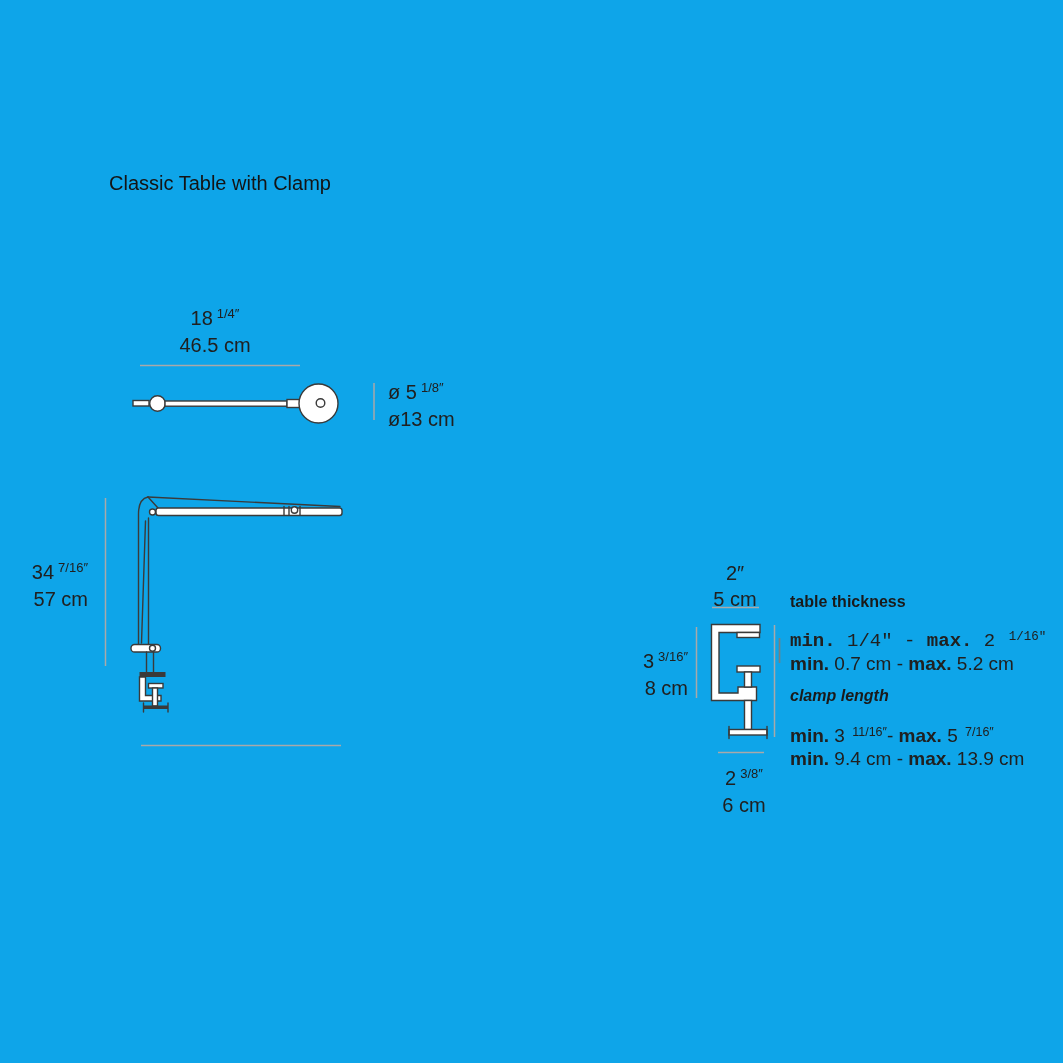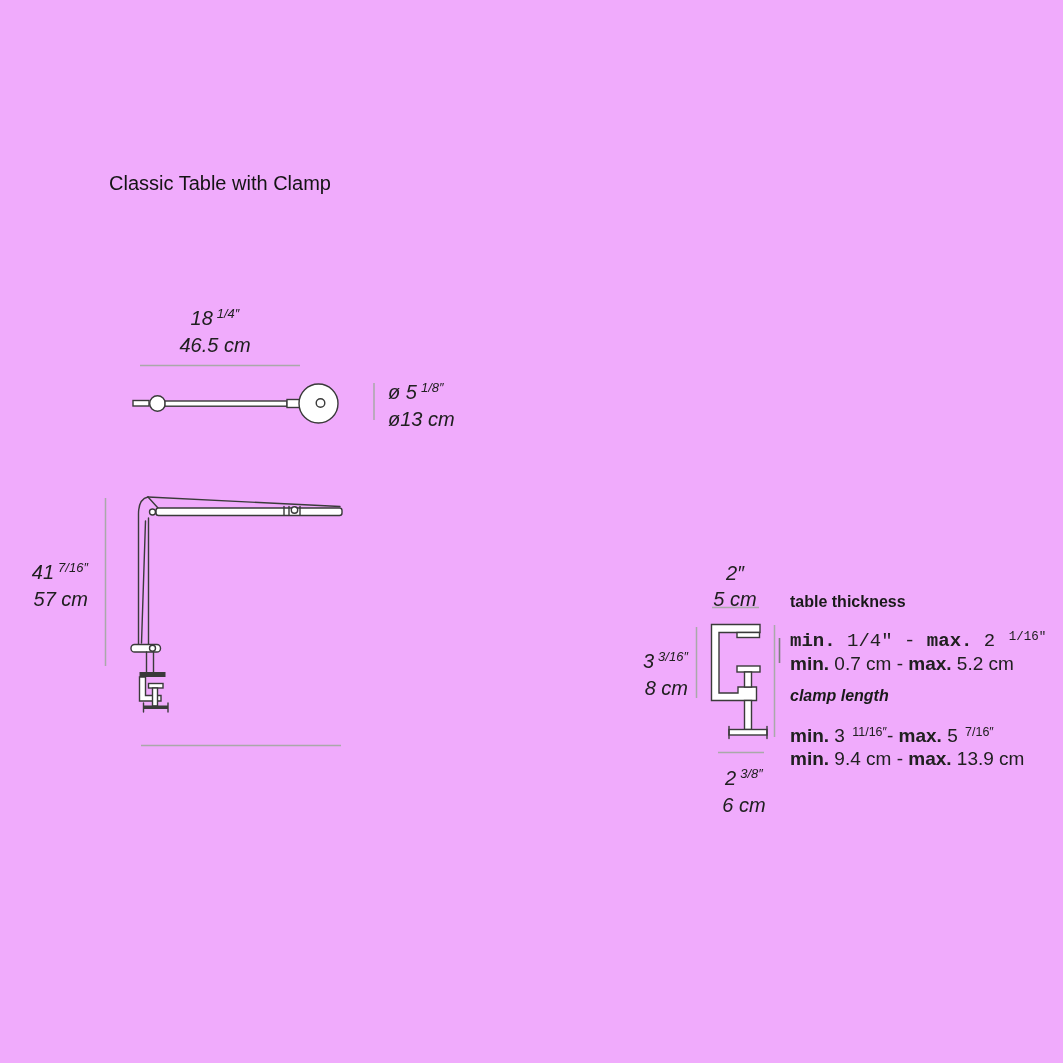--- a/index.html
+++ b/index.html
@@ -1,21 +1,21 @@
 <!DOCTYPE html>
 <html><head>
 <meta charset="utf-8">
 <style>
   html,body{margin:0;padding:0;background:#fff;}
   .canvas{
-    position:relative;width:1063px;height:1063px;background:#f0abfc;
+    position:relative;width:1063px;height:1063px;background:#0ea5e9;
     font-family:"Liberation Sans","DejaVu Sans",sans-serif;color:#1c1c1c;overflow:hidden;
   }
   .title{position:absolute;left:109px;top:172px;font-size:20px;font-weight:500;color:#141414;white-space:nowrap;}
-  .dimlabel{position:absolute;font-size:20px;line-height:27px;white-space:nowrap;color:#202020;font-style:italic;}
+  .dimlabel{position:absolute;font-size:20px;line-height:27px;white-space:nowrap;color:#202020;}
   .center{text-align:center;}
   .rightal{text-align:right;}
   .frac{font-size:13px;vertical-align:6.5px;margin-left:4px;}
   .spec{position:absolute;left:790px;font-size:19px;line-height:24px;white-space:nowrap;color:#202020;}
   .spec .frac{font-size:12.5px;vertical-align:6px;margin-left:2px;}
   .b{font-weight:700;}
   .speclabel{position:absolute;left:790px;font-size:16px;font-weight:700;white-space:nowrap;color:#1a1a1a;}
   svg{position:absolute;left:0;top:0;}
   .ln{stroke:#3a3a3a;stroke-width:1.4;fill:none;stroke-linecap:round;}
   .fw{fill:#ffffff;stroke:#3a3a3a;stroke-width:1.4;}
@@ -97,21 +97,21 @@
     <div><span>18</span><span class="frac">1/4″</span></div>
     <div>46.5 cm</div>
   </div>
 
   <div class="dimlabel" style="left:388px;top:374px;">
     <div><span>ø 5</span><span class="frac">1/8″</span></div>
     <div>ø13 cm</div>
   </div>
 
   <div class="dimlabel rightal" style="left:0px;top:554px;width:88px;">
-    <div><span>41</span><span class="frac">7/16″</span></div>
+    <div><span>34</span><span class="frac">7/16″</span></div>
     <div>57 cm</div>
   </div>
 
 
   <div class="dimlabel center" style="left:685px;top:560px;width:100px;line-height:26px;">
     <div>2″</div>
     <div>5 cm</div>
   </div>
 
   <div class="dimlabel rightal" style="left:595px;top:643px;width:93px;">

